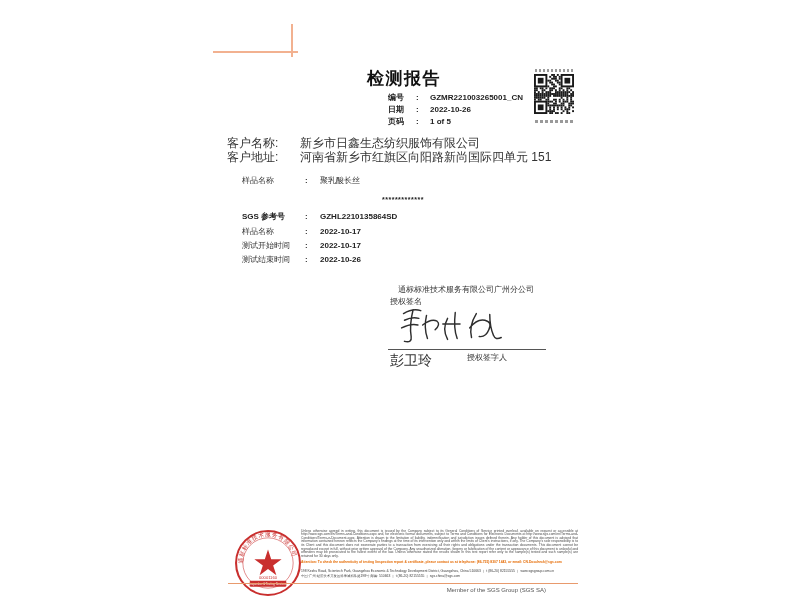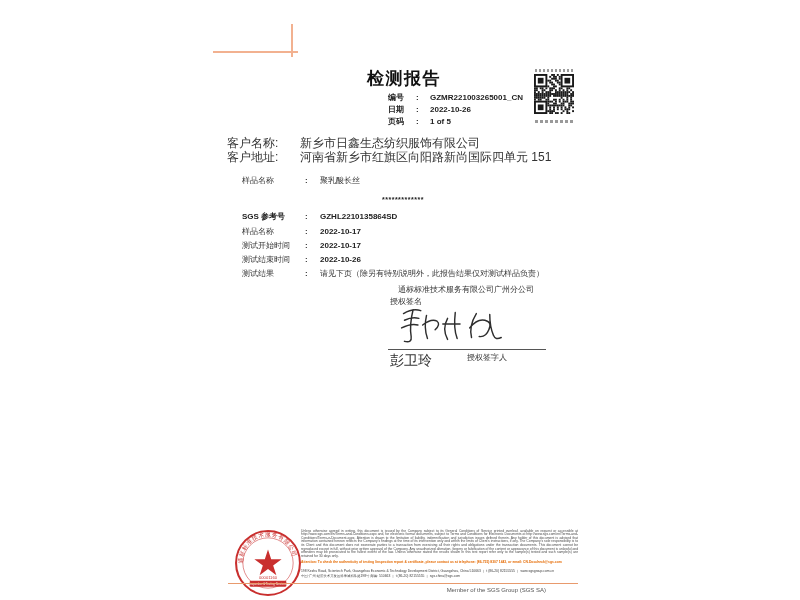--- a/index.html
+++ b/index.html
@@ -284,23 +284,20 @@
   </div>
   <div class="abs frow" style="top:226px">
     <span class="l">样品名称</span><span class="c">:</span><span class="vb">2022-10-17</span>
   </div>
   <div class="abs frow" style="top:240px">
     <span class="l">测试开始时间</span><span class="c">:</span><span class="vb">2022-10-17</span>
   </div>
   <div class="abs frow" style="top:254px">
     <span class="l">测试结束时间</span><span class="c">:</span><span class="vb">2022-10-26</span>
   </div>
-  <div class="abs frow" style="top:268px">
-    <span class="l">测试结果</span><span class="c">:</span><span>请见下页（除另有特别说明外，此报告结果仅对测试样品负责）</span>
-  </div>
 
   <div class="abs sigco">通标标准技术服务有限公司广州分公司</div>
   <div class="abs sigcap">授权签名</div>
   <svg class="abs sigimg" width="115" height="46" viewBox="0 0 120 46">
     <g fill="none" stroke="#2e2e2e" stroke-width="1.5" stroke-linecap="round">
       <path d="M12,10 q10,-6 18,-3 M13,17 q8,-4 15,-2 M10,25 q10,-5 17,-3 M22,6 q-4,16 -2,28 q1,7 -7,5"></path>
       <path d="M36,12 q-3,13 1,24 M32,22 q9,-7 15,-4 q4,3 -2,9"></path>
       <path d="M58,15 q-6,11 0,22 M53,21 h18 M66,9 q-2,17 2,27"></path>
       <path d="M88,10 q-8,13 -5,25 M81,25 q8,-10 16,-8 q8,2 4,10 q-3,8 -10,7 M102,11 q0,13 4,22 q2,5 8,2"></path>
     </g>

